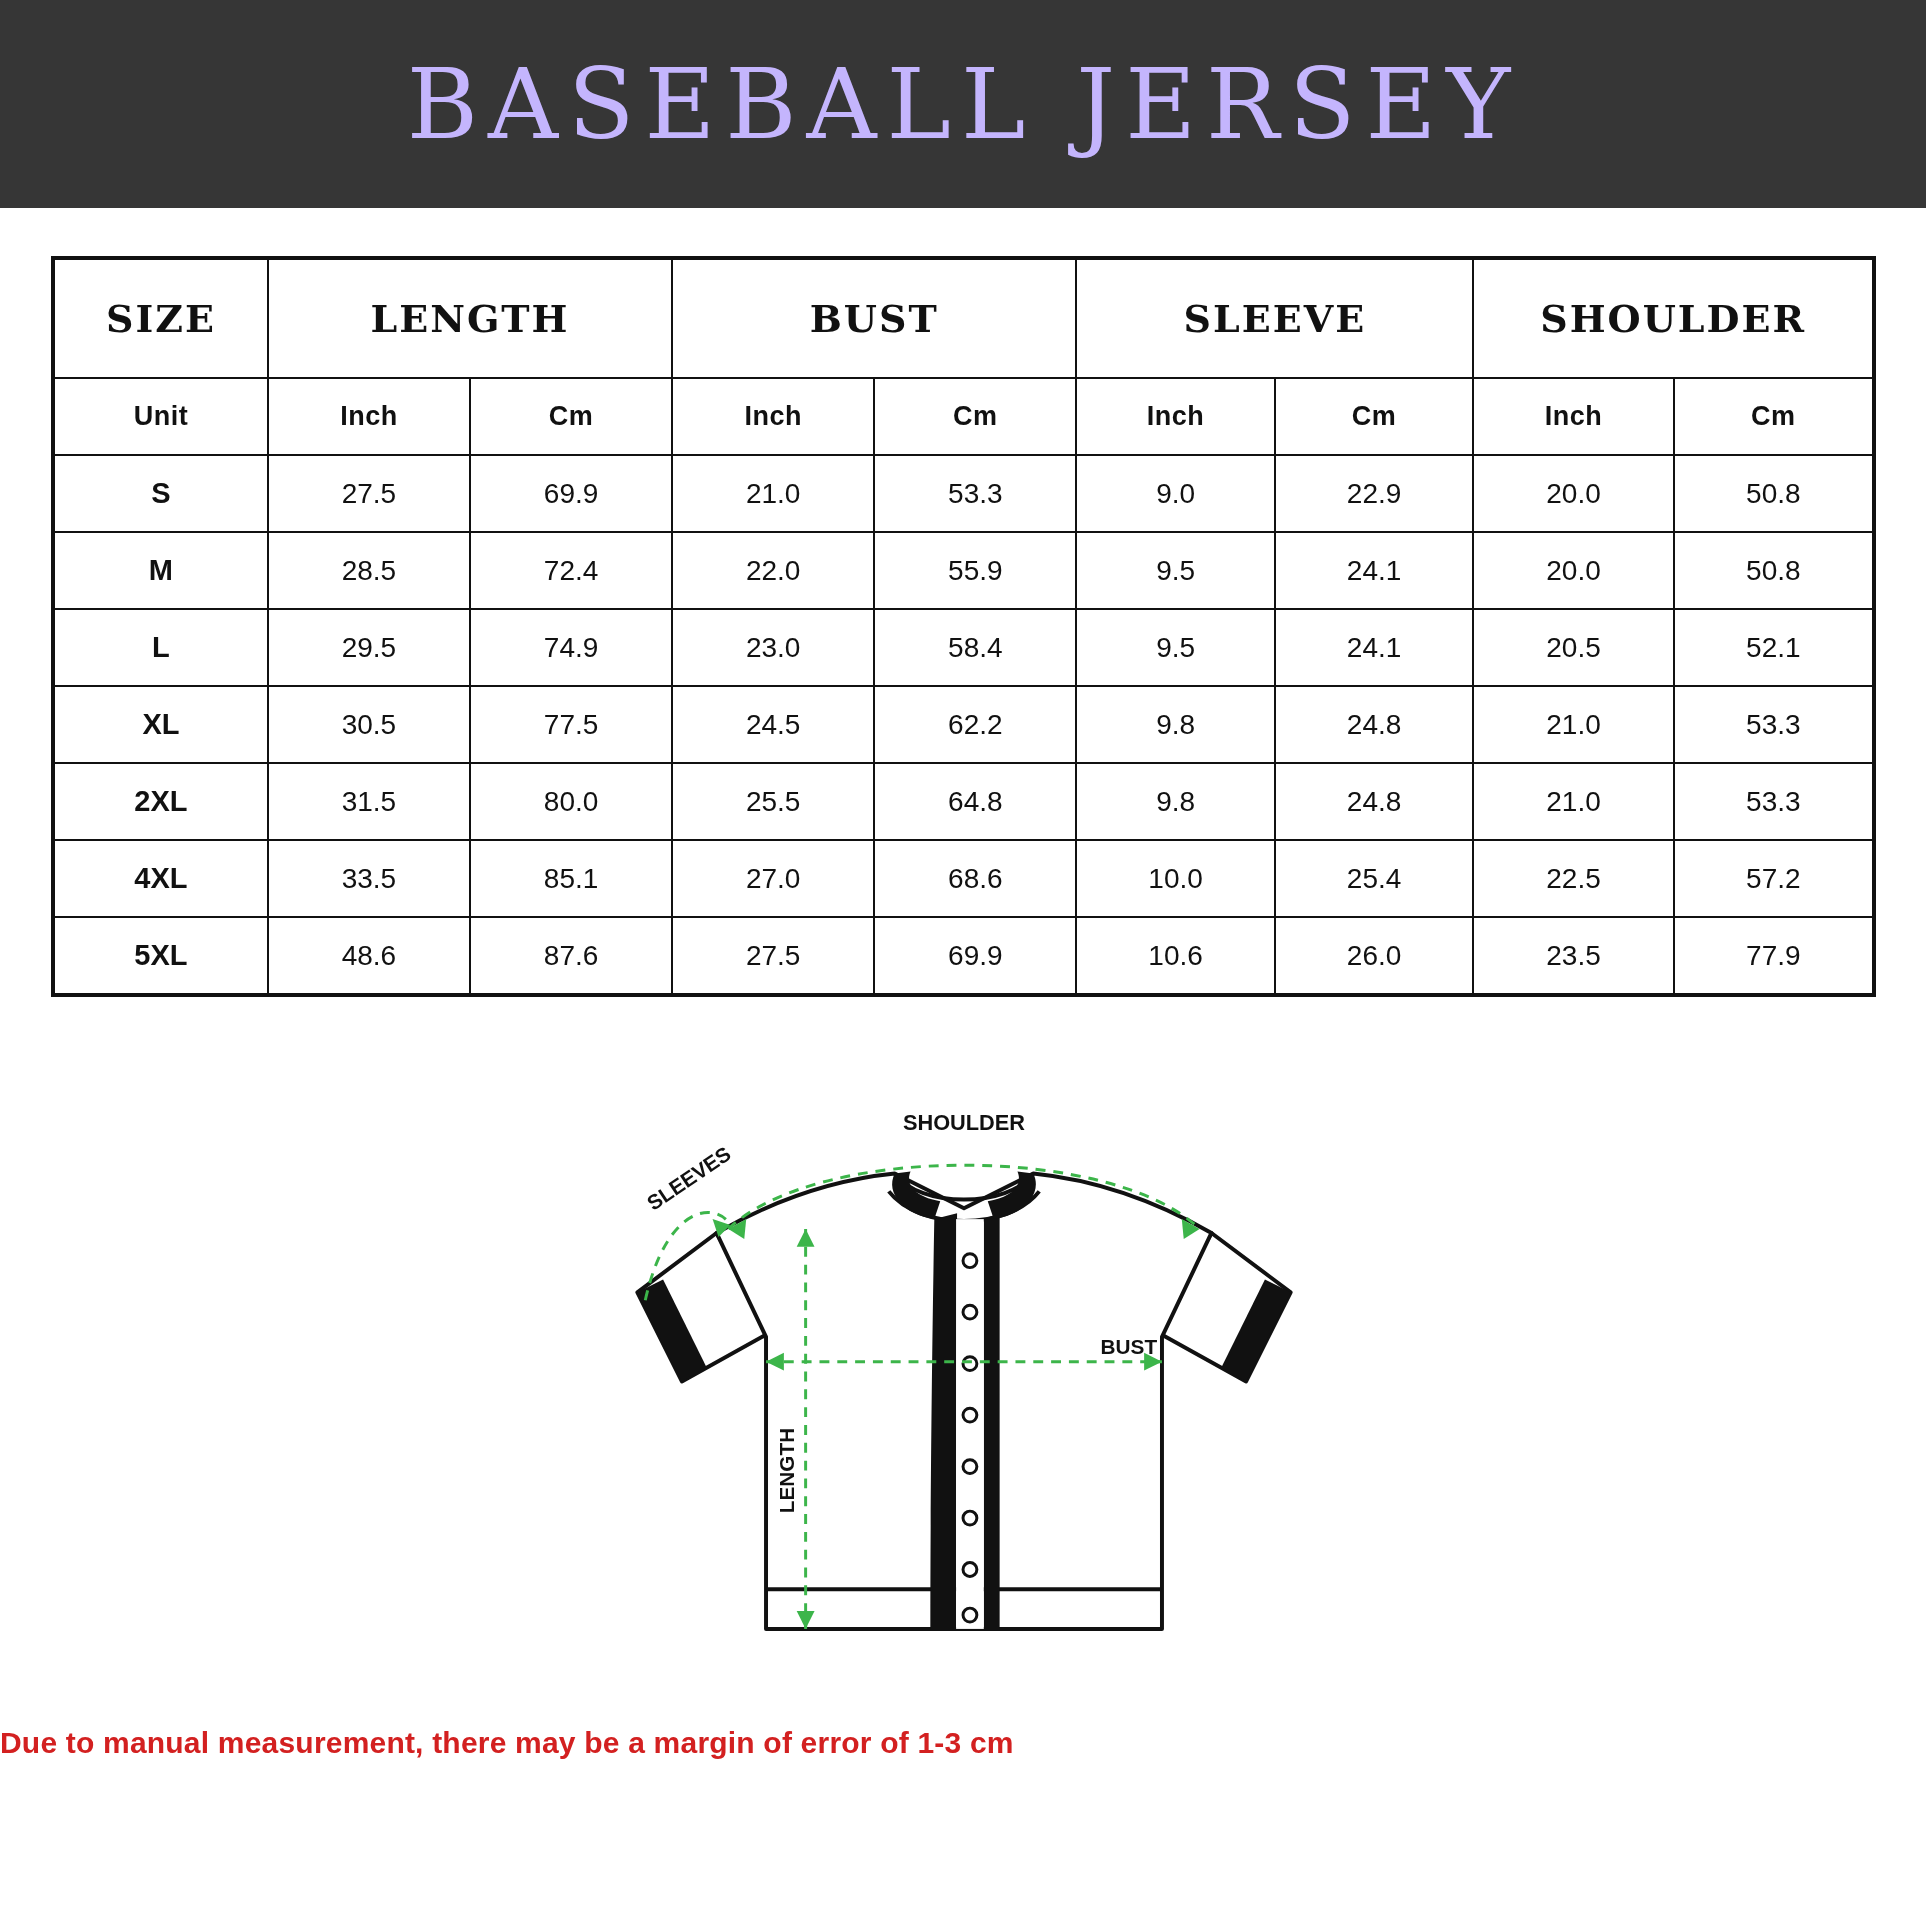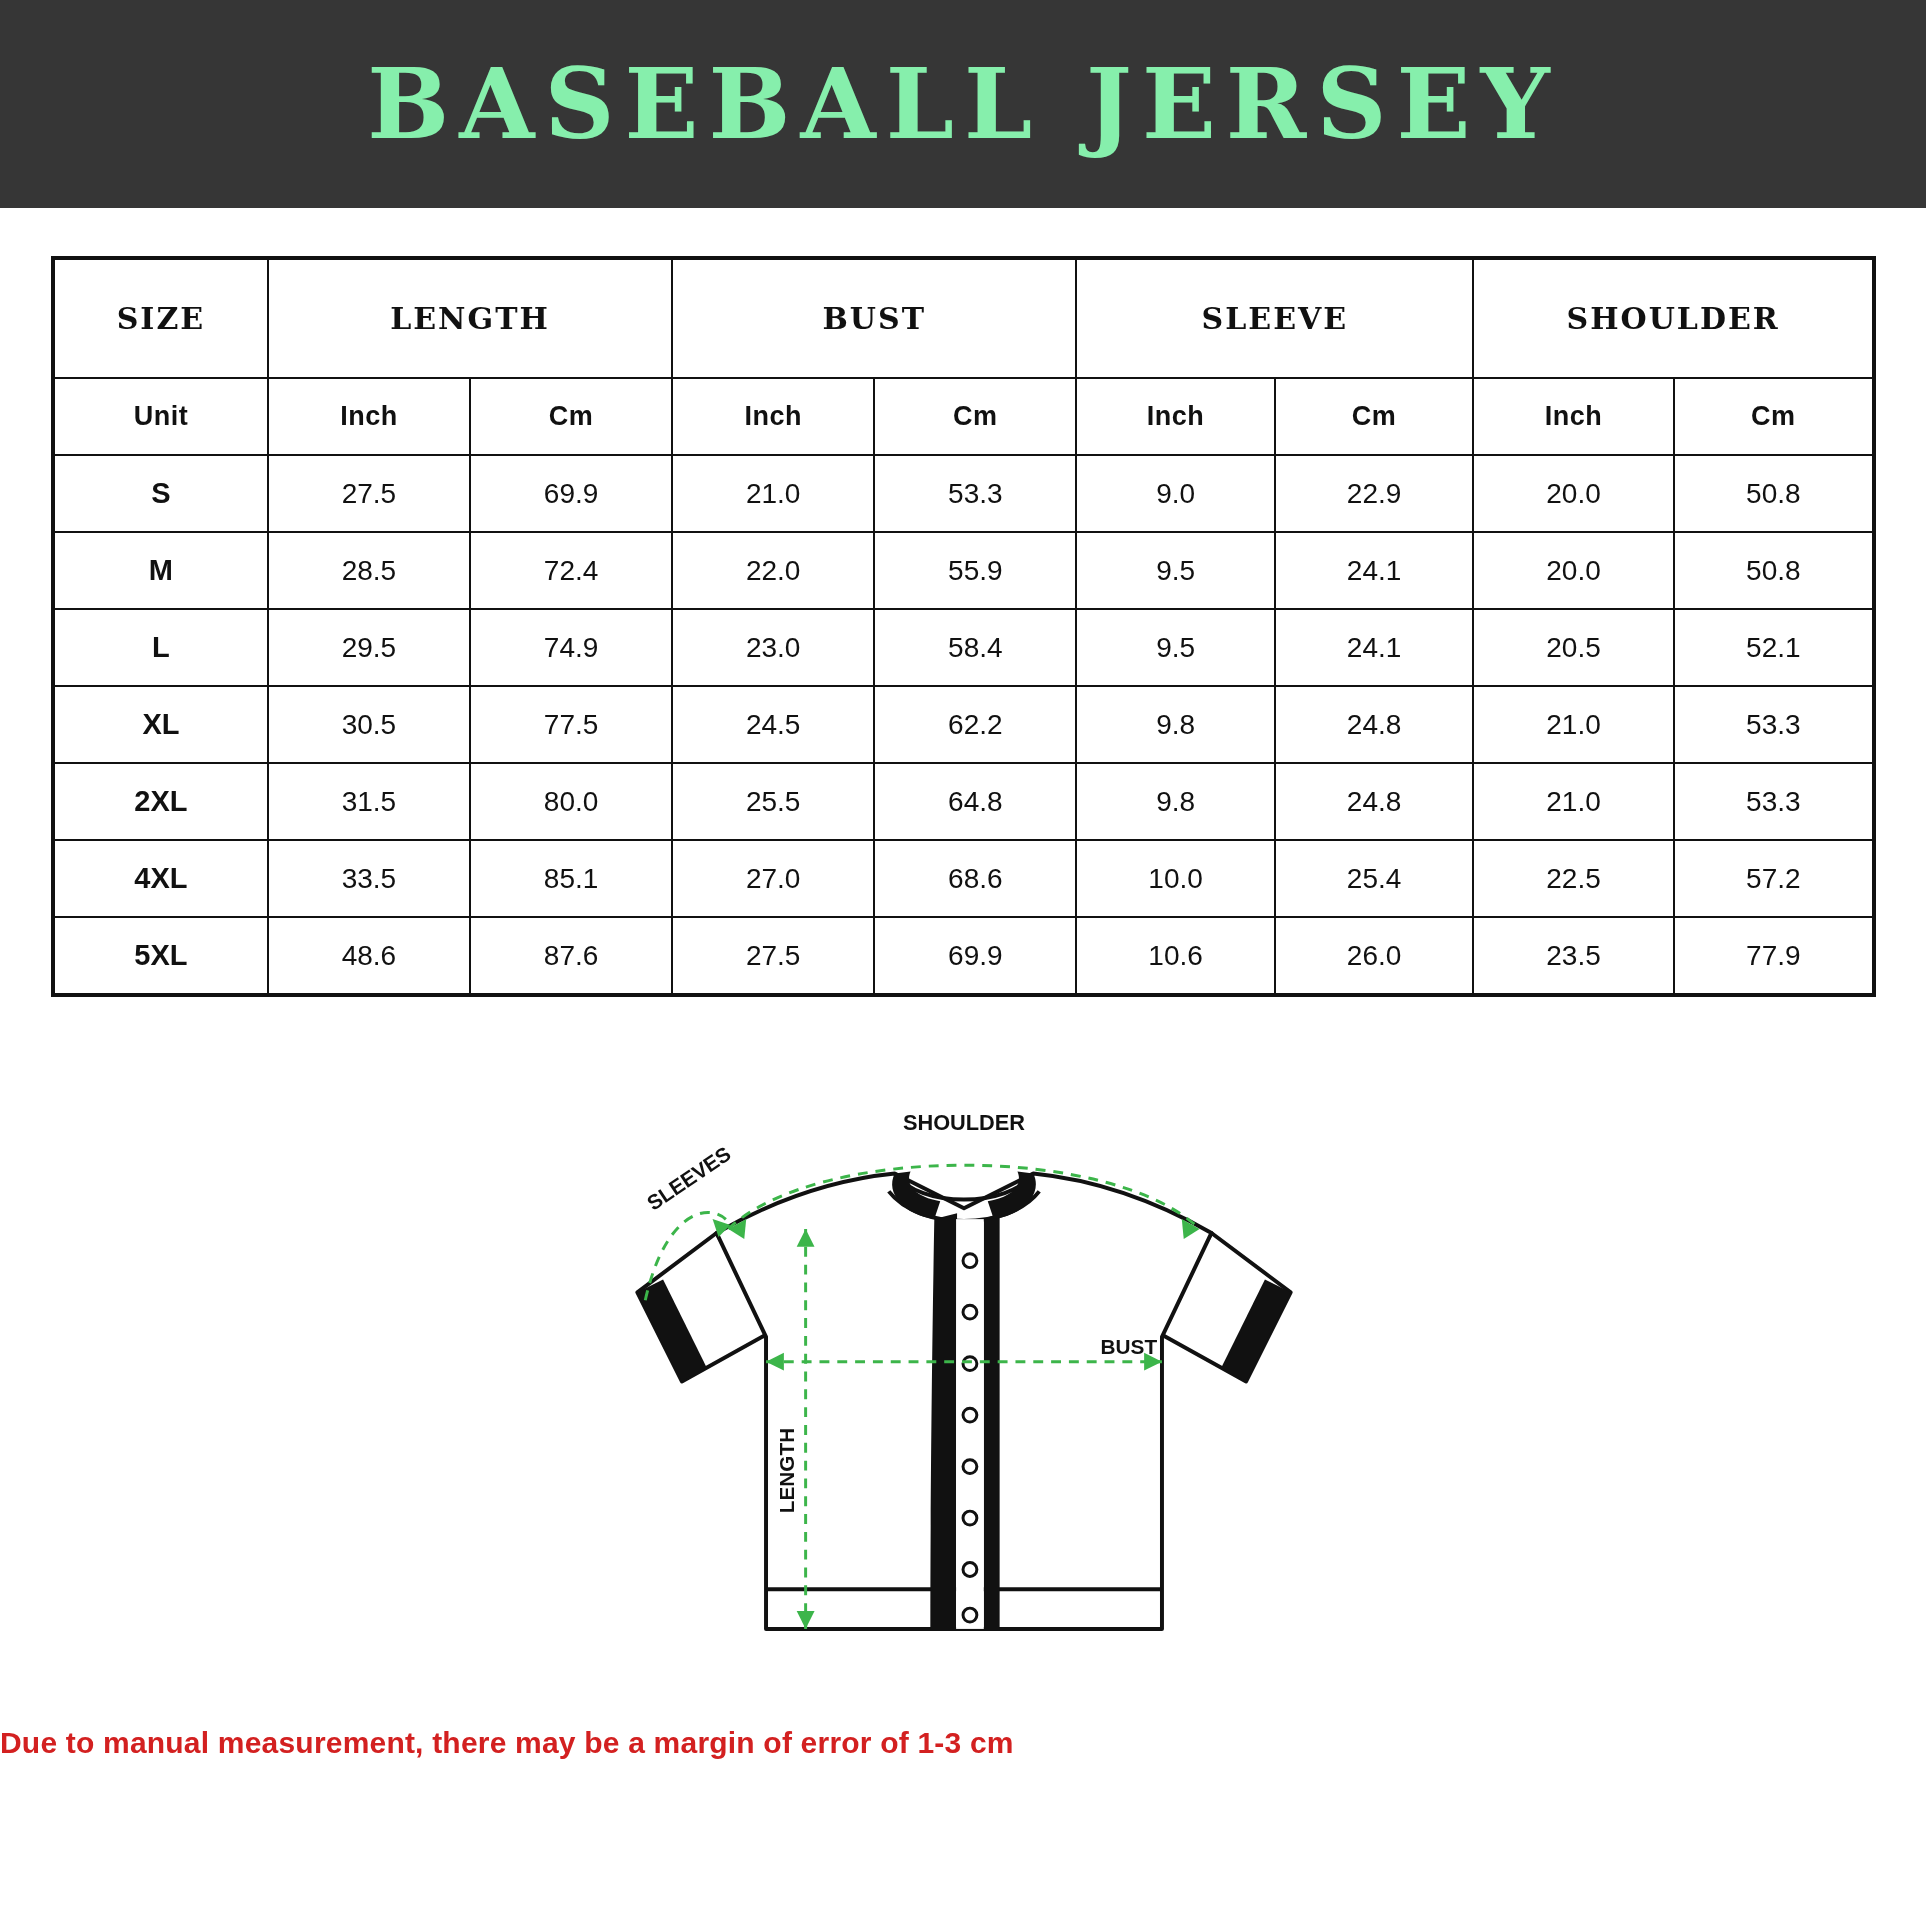--- a/index.html
+++ b/index.html
@@ -18,23 +18,23 @@
   .header-bar {
     width: 100%;
     height: 208px;
     background: #363636;
     display: flex;
     align-items: center;
     justify-content: center;
     box-sizing: border-box;
   }
   .header-title {
-    color: #86efac;
+    color: #c4b5fd;
     font-family: "DejaVu Serif", serif;
-    font-weight: bold;
+    font-weight: normal;
     font-size: 97px;
     letter-spacing: 10px;
     line-height: 1;
     white-space: nowrap;
   }
 
   
   .table-wrap {
     padding: 48px 51px 0 51px;
     box-sizing: border-box;
@@ -48,21 +48,21 @@
   table.size-table td,
   table.size-table th {
     border: 2px solid #111111;
     text-align: center;
     vertical-align: middle;
     color: #111111;
   }
   .grp-head {
     font-family: "DejaVu Serif", serif;
     font-weight: bold;
-    font-size: 30px;
+    font-size: 38px;
     letter-spacing: 2px;
     height: 115px;
   }
   .unit-row td {
     font-weight: bold;
     font-size: 27px;
     height: 73px;
     letter-spacing: 0.5px;
   }
   .data-row td {

